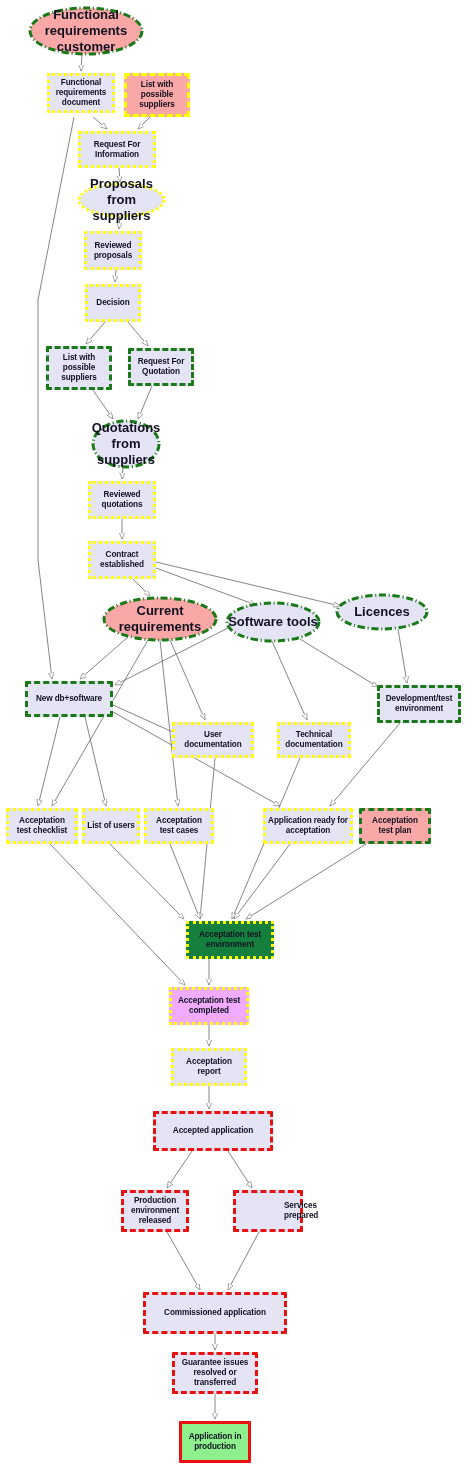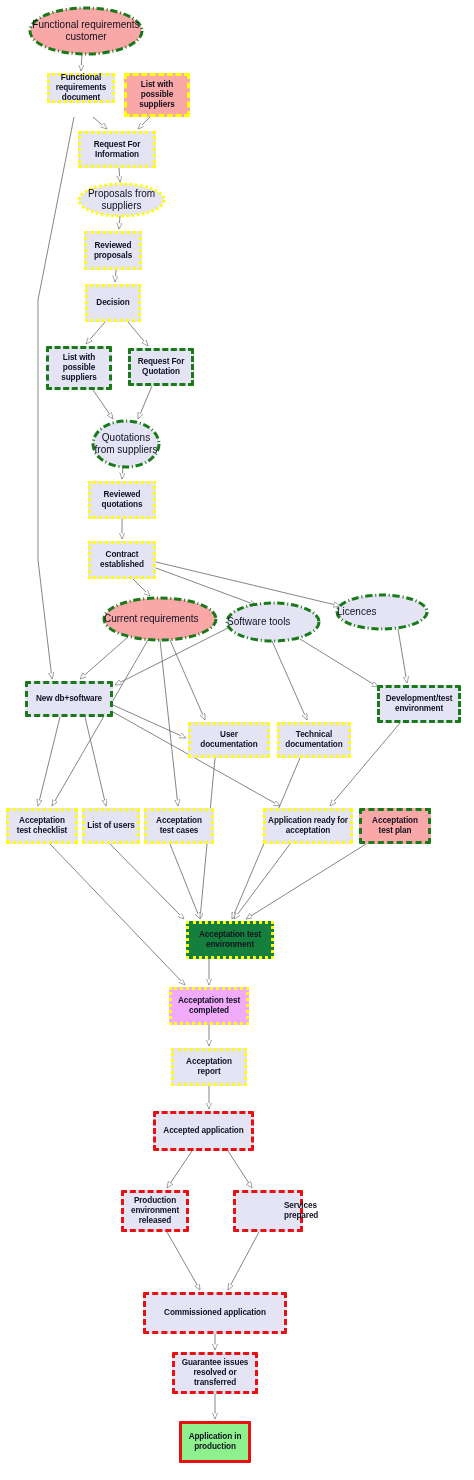--- a/index.html
+++ b/index.html
@@ -47,24 +47,24 @@
 
   
   .rect { border-radius: 1px; }
 
   
   .ell {
     position: absolute;
     box-sizing: border-box;
     display: flex;
     align-items: center;
-    justify-content: flex-start;
+    justify-content: center;
     text-align: center;
-    font-size: 10px;
-    font-weight: normal;
+    font-size: 13px;
+    font-weight: bold;
     line-height: 1.22;
     color: #101020;
     pointer-events: none;
   }
 </style>
 </head>
 <body>
 
 <div id="canvas">
   <svg id="edges" viewBox="0 0 474 1480">
@@ -127,21 +127,21 @@
         <ellipse cx="160" cy="619" rx="56" ry="21" fill="#f9a7a7" stroke="#1a7a1a" stroke-width="3" stroke-dasharray="7.199999999999999,2.7,1.0499999999999998,2.7" stroke-linecap="butt"></ellipse>
         <ellipse cx="273" cy="622" rx="46" ry="19" fill="#e4e4f4" stroke="#1a7a1a" stroke-width="3" stroke-dasharray="7.199999999999999,2.7,1.0499999999999998,2.7" stroke-linecap="butt"></ellipse>
         <ellipse cx="382" cy="612" rx="45" ry="17" fill="#e4e4f4" stroke="#1a7a1a" stroke-width="3" stroke-dasharray="7.199999999999999,2.7,1.0499999999999998,2.7" stroke-linecap="butt"></ellipse>
       </g>
     </svg>
   <div id="ellipse-layer-holder"></div>
   <div id="node-layer">
       <div class="ell" style="left: 30px; top: 8px; width: 112px; height: 46px;">
         <span class="lbl">Functional requirements customer</span>
       </div>
-      <div class="node rect" style="left: 47px; top: 73px; width: 68px; height: 30px; background: rgb(228, 228, 244); border-width: 3px; border-color: rgb(255, 255, 0); border-style: dotted;">
+      <div class="node rect" style="left: 47px; top: 73px; width: 68px; height: 40px; background: rgb(228, 228, 244); border-width: 3px; border-color: rgb(255, 255, 0); border-style: dotted;">
         <span class="lbl">Functional requirements document</span>
       </div>
       <div class="node rect" style="left: 124px; top: 73px; width: 66px; height: 44px; background: rgb(249, 167, 167); border-width: 3px; border-color: rgb(255, 255, 0); border-style: dashed;">
         <span class="lbl">List with possible suppliers</span>
       </div>
       <div class="node rect" style="left: 78px; top: 131px; width: 78px; height: 37px; background: rgb(228, 228, 244); border-width: 3px; border-color: rgb(255, 255, 0); border-style: dotted; justify-content: center;">
         <span class="lbl">Request For Information</span>
       </div>
       <div class="ell" style="left: 79px; top: 184px; width: 85px; height: 32px;">
         <span class="lbl">Proposals from suppliers</span>
@@ -175,21 +175,21 @@
       </div>
       <div class="ell" style="left: 337px; top: 595px; width: 90px; height: 34px;">
         <span class="lbl">Licences</span>
       </div>
       <div class="node rect" style="left: 25px; top: 681px; width: 88px; height: 36px; background: rgb(228, 228, 244); border-width: 3px; border-color: rgb(26, 122, 26); border-style: dashed;">
         <span class="lbl">New db+software</span>
       </div>
       <div class="node rect" style="left: 377px; top: 685px; width: 84px; height: 38px; background: rgb(228, 228, 244); border-width: 3px; border-color: rgb(26, 122, 26); border-style: dashed;">
         <span class="lbl">Development/test environment</span>
       </div>
-      <div class="node rect" style="left: 188px; top: 722px; width: 82px; height: 36px; background: rgb(228, 228, 244); border-width: 3px; border-color: rgb(255, 255, 0); border-style: dotted;">
+      <div class="node rect" style="left: 172px; top: 722px; width: 82px; height: 36px; background: rgb(228, 228, 244); border-width: 3px; border-color: rgb(255, 255, 0); border-style: dotted;">
         <span class="lbl">User documentation</span>
       </div>
       <div class="node rect" style="left: 277px; top: 722px; width: 74px; height: 36px; background: rgb(228, 228, 244); border-width: 3px; border-color: rgb(255, 255, 0); border-style: dotted;">
         <span class="lbl">Technical documentation</span>
       </div>
       <div class="node rect" style="left: 6px; top: 808px; width: 72px; height: 36px; background: rgb(228, 228, 244); border-width: 3px; border-color: rgb(255, 255, 0); border-style: dotted;">
         <span class="lbl">Acceptation test checklist</span>
       </div>
       <div class="node rect" style="left: 82px; top: 808px; width: 58px; height: 36px; background: rgb(228, 228, 244); border-width: 3px; border-color: rgb(255, 255, 0); border-style: dotted;">
         <span class="lbl">List of users</span>
@@ -205,21 +205,21 @@
       </div>
       <div class="node rect" style="left: 169px; top: 921px; width: 88px; height: 38px; background: #15803d; border-width: 3px; border-color: rgb(255, 255, 0); border-style: dotted; margin-left: 17px;">
         <span class="lbl">Acceptation test environment</span>
       </div>
       <div class="node rect" style="left: 169px; top: 987px; width: 80px; height: 38px; background: #f0abfc; border-width: 3px; border-color: rgb(255, 255, 0); border-style: dotted;">
         <span class="lbl">Acceptation test completed</span>
       </div>
       <div class="node rect" style="left: 171px; top: 1048px; width: 76px; height: 38px; background: rgb(228, 228, 244); border-width: 3px; border-color: rgb(255, 255, 0); border-style: dotted;">
         <span class="lbl">Acceptation report</span>
       </div>
-      <div class="node rect" style="left: 153px; top: 1111px; width: 101px; height: 40px; background: rgb(228, 228, 244); border-width: 3px; border-color: rgb(232, 16, 16); border-style: dashed;">
+      <div class="node rect" style="left: 153px; top: 1111px; width: 120px; height: 40px; background: rgb(228, 228, 244); border-width: 3px; border-color: rgb(232, 16, 16); border-style: dashed;">
         <span class="lbl">Accepted application</span>
       </div>
       <div class="node rect" style="left: 121px; top: 1190px; width: 68px; height: 42px; background: rgb(228, 228, 244); border-width: 3px; border-color: rgb(232, 16, 16); border-style: dashed;">
         <span class="lbl">Production environment released</span>
       </div>
       <div class="node rect" style="left: 233px; top: 1190px; width: 70px; height: 42px; background: rgb(228, 228, 244); border-width: 3px; border-color: rgb(232, 16, 16); border-style: dashed; padding-left: 48px;">
         <span class="lbl">Services prepared</span>
       </div>
       <div class="node rect" style="left: 143px; top: 1292px; width: 144px; height: 42px; background: rgb(228, 228, 244); border-width: 3px; border-color: rgb(232, 16, 16); border-style: dashed;">
         <span class="lbl">Commissioned application</span>

